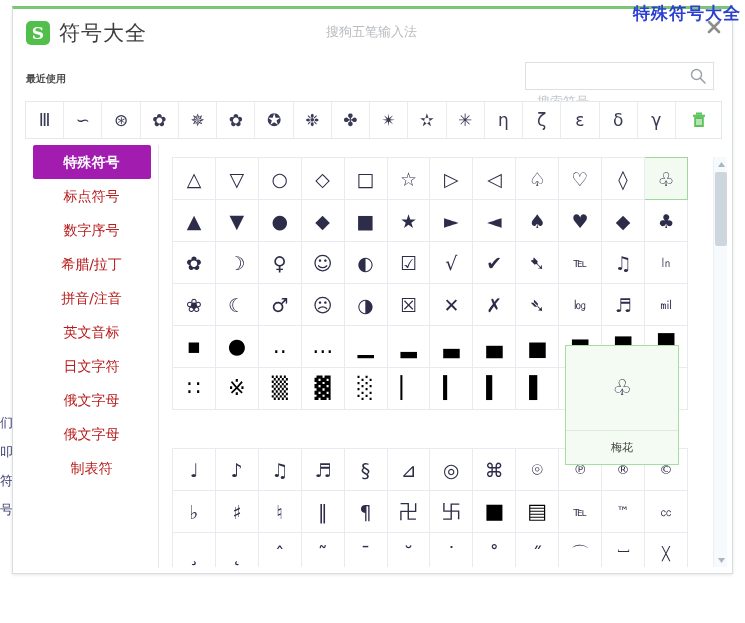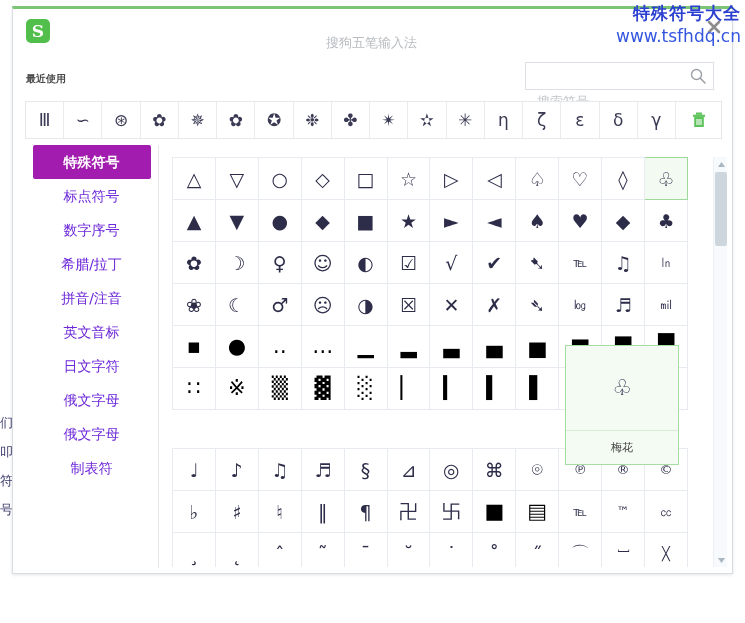--- a/index.html
+++ b/index.html
@@ -71,21 +71,21 @@
   }
   .logo-title {
     margin-left: 9px;
     font-size: 21px;
     color: #3c3c3c;
     letter-spacing: 1px;
   }
   .app-subtitle {
     position: absolute;
     left: 313px;
-    top: 25px;
+    top: 14px;
     font-size: 13px;
     color: #b8bcc0;
     text-align: right;
   }
   .close-btn {
     position: absolute;
     right: 9px;
     top: 9px;
     width: 18px;
     height: 18px;
@@ -184,21 +184,21 @@
     width: 134px;
     height: 423px;
     border-right: 1px solid #e6e9ec;
     box-sizing: border-box;
   }
   .side-item {
     height: 34px;
     line-height: 34px;
     text-align: center;
     font-size: 14px;
-    color: #6d28d9;
+    color: #b91c1c;
     cursor: pointer;
   }
   .side-item.active {
     background: #a21caf;
     color: #ffffff;
     width: 118px;
     margin: 0 auto;
     border-radius: 2px;
     font-weight: bold;
   }
@@ -335,20 +335,21 @@
     <div>叩</div>
     <div>符</div>
     <div>号的</div>
   </div>
 
   <div class="panel">
 
     <div class="header">
       <div class="logo-wrap">
         <div class="logo-mark">S</div>
+        <div class="logo-title">符号大全</div>
       </div>
       <div class="app-subtitle">搜狗五笔输入法</div>
       <div class="close-btn">
         <svg width="18" height="18" viewBox="0 0 18 18">
           <path d="M4 4 L14 14 M14 4 L4 14" stroke="#8d8d8d" stroke-width="2.6" stroke-linecap="round"></path>
         </svg>
       </div>
     </div>
 
     <div class="recent-label">最近使用</div>
@@ -563,16 +564,15 @@
       <div class="tooltip">
         <div class="tip-sym">♧</div>
         <div class="tip-name">梅花</div>
       </div>
 
     </div>
   </div>
 
   <div class="watermark">
     <div class="wm-line1">特殊符号大全</div>
-    <div class="wm-line2">www.tsfhdq.cn</div>
   </div>
 
 </div>
 
 </body></html>

